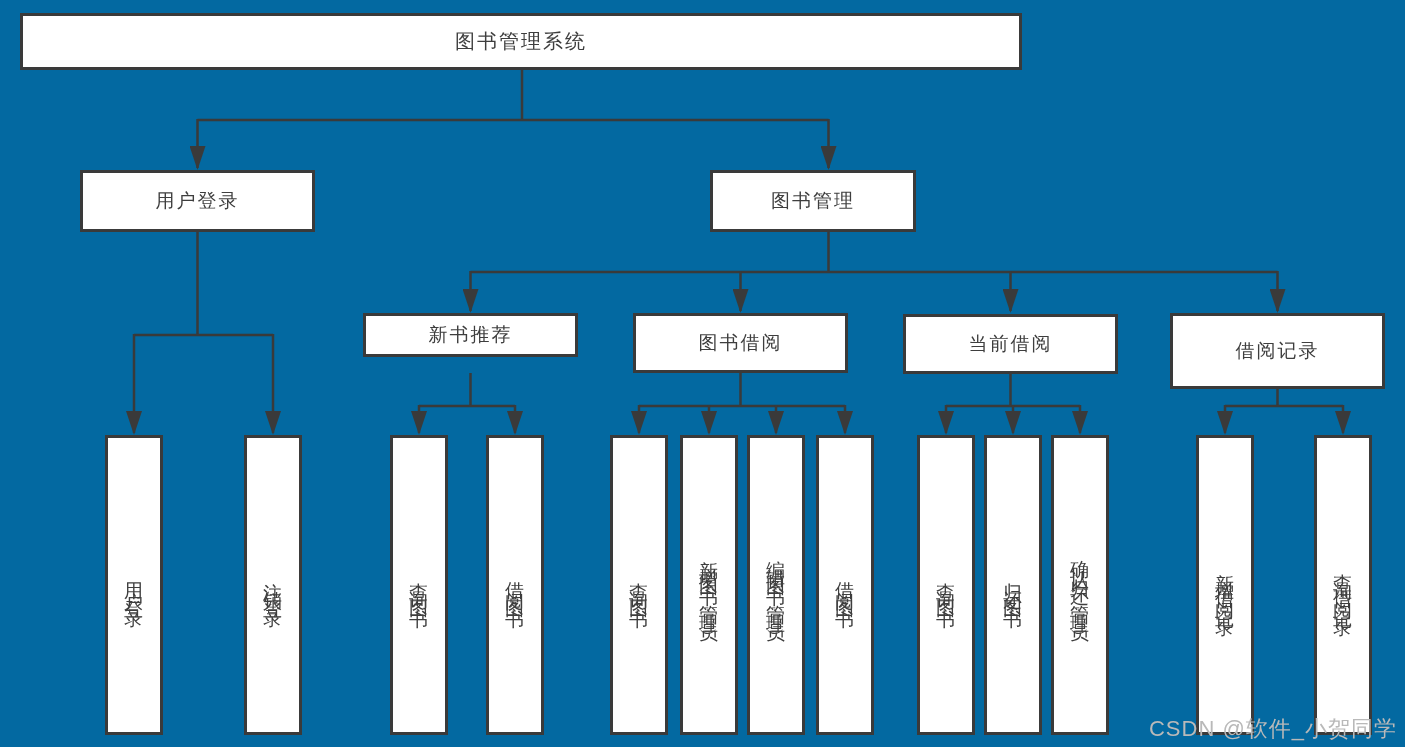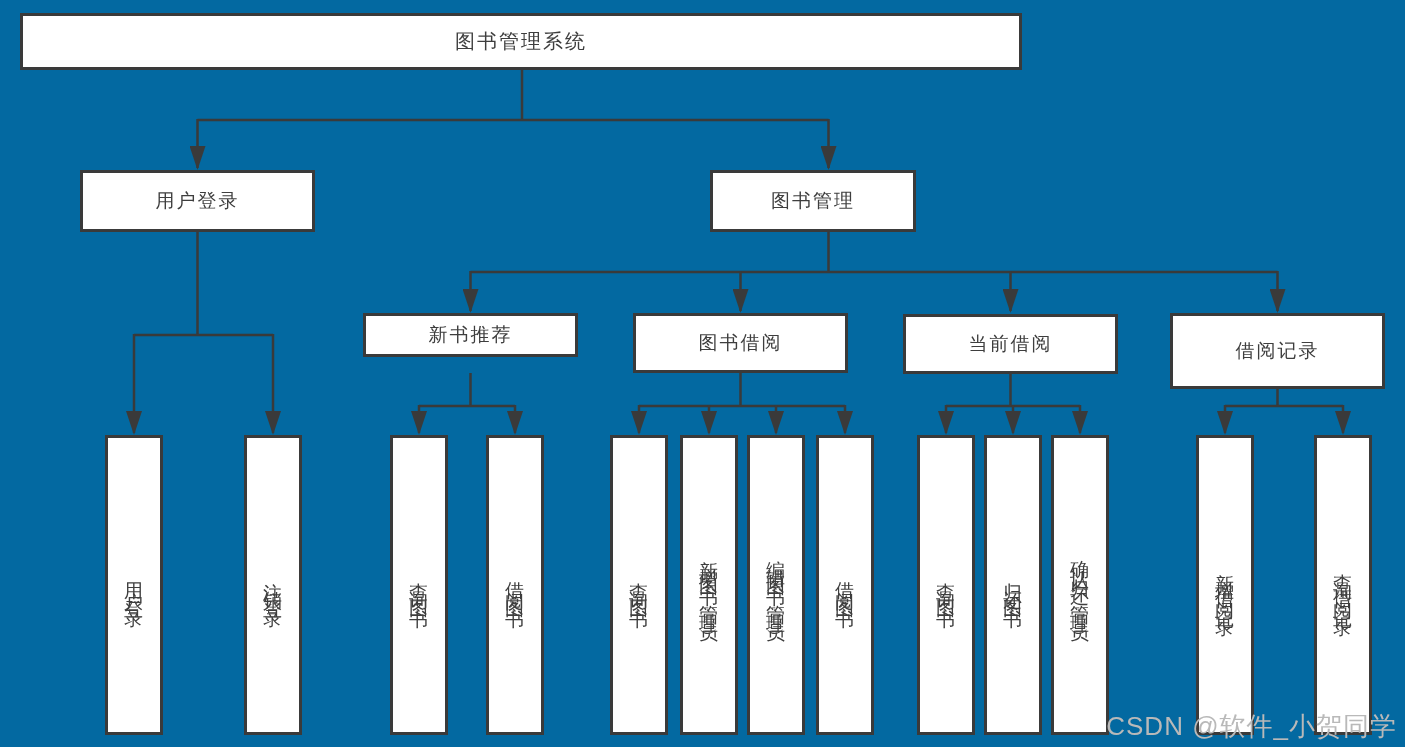--- a/index.html
+++ b/index.html
@@ -14,21 +14,21 @@
     display:flex;align-items:center;justify-content:center;
   }
   .h{font-size:19px;letter-spacing:2px;white-space:nowrap;}
   .root{font-size:20px;}
   .v{
     writing-mode:vertical-rl;text-orientation:mixed;
     font-size:19px;letter-spacing:9px;line-height:1;
   }
   .watermark{
     position:absolute;right:8px;bottom:3px;z-index:3;
-    font-size:26px;letter-spacing:1px;color:#b9b9b9;white-space:nowrap;margin-top:16px;
+    font-size:22px;letter-spacing:1px;color:#b9b9b9;white-space:nowrap;margin-top:16px;
   }
 </style>
 </head>
 <body>
 
 <div class="canvas">
 
   <svg class="wires" width="1405" height="747" viewBox="0 0 1405 747">
     <defs>
       <marker id="arrow" viewBox="0 0 24 16" markerUnits="userSpaceOnUse" markerWidth="24" markerHeight="16" refX="22" refY="8" orient="auto">

